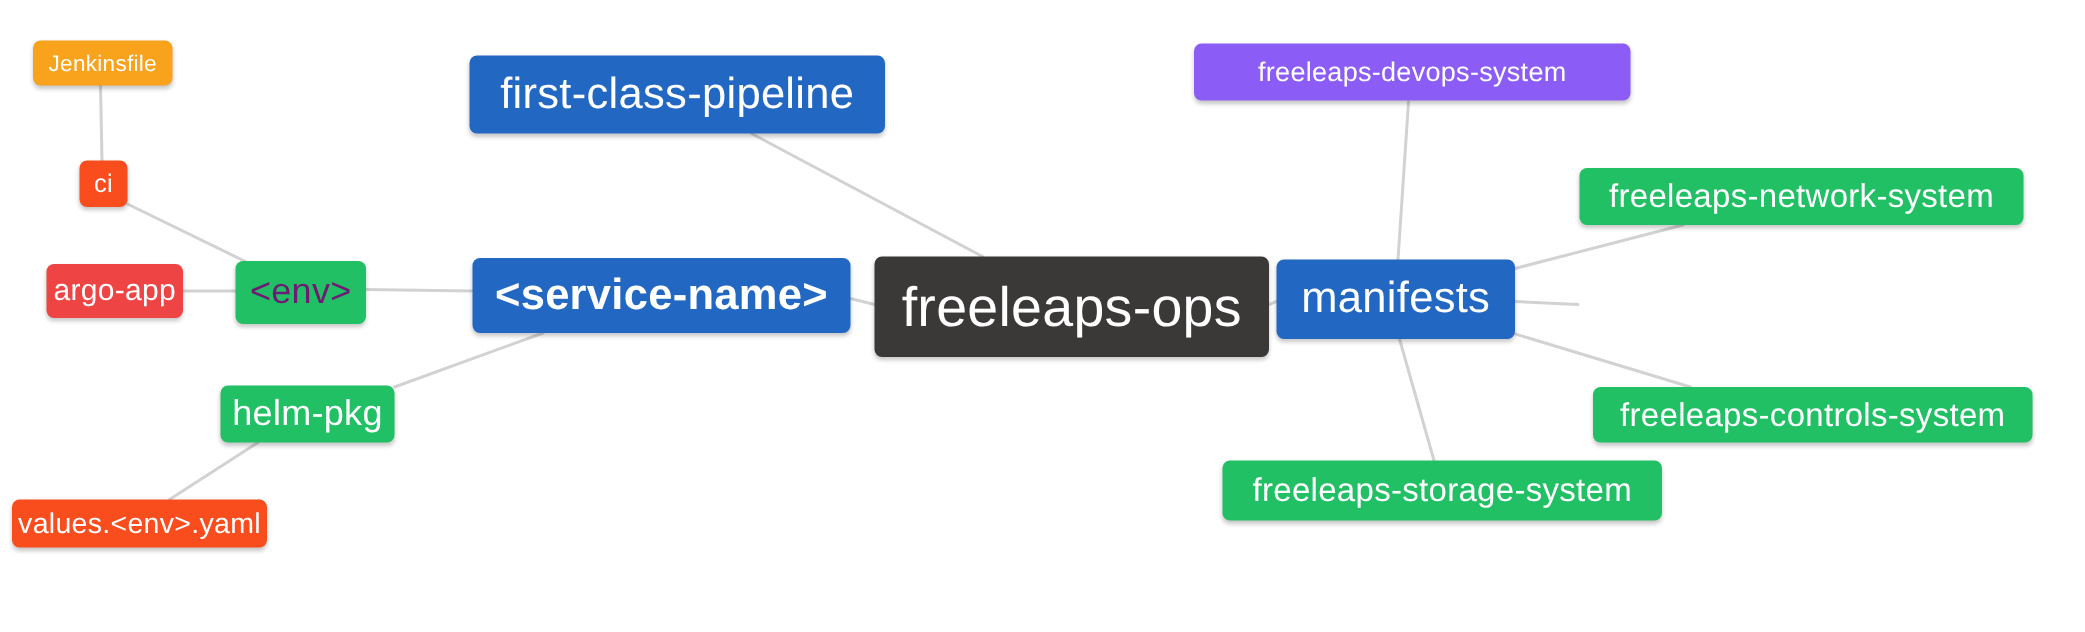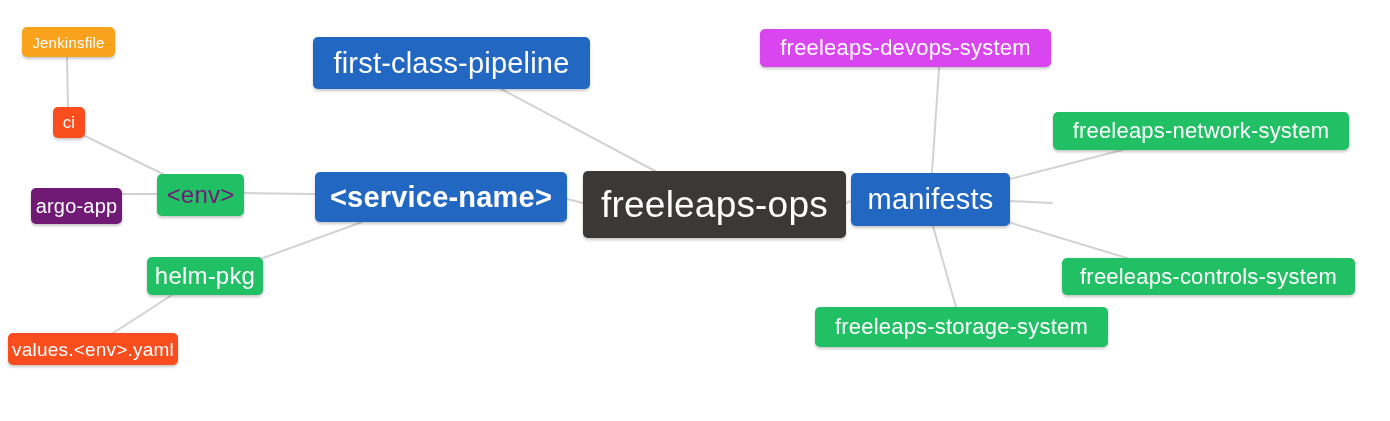--- a/index.html
+++ b/index.html
@@ -53,25 +53,25 @@
       <line x1="846" y1="203" x2="851" y2="201" stroke="#d2d2d2" stroke-width="2" stroke-linecap="round"></line>
       <line x1="932" y1="173" x2="939" y2="68" stroke="#d2d2d2" stroke-width="2" stroke-linecap="round"></line>
       <line x1="1010" y1="179" x2="1122" y2="150" stroke="#d2d2d2" stroke-width="2" stroke-linecap="round"></line>
       <line x1="1010" y1="201" x2="1052" y2="203" stroke="#d2d2d2" stroke-width="2" stroke-linecap="round"></line>
       <line x1="1008" y1="222" x2="1127" y2="258" stroke="#d2d2d2" stroke-width="2" stroke-linecap="round"></line>
       <line x1="933" y1="226" x2="956" y2="307" stroke="#d2d2d2" stroke-width="2" stroke-linecap="round"></line>
     </svg>
 
   <div class="node" style="left: 22px; top: 27px; width: 93px; height: 30px; background: rgb(249, 162, 27); color: rgb(255, 255, 255); font-size: 15px;">Jenkinsfile</div>
   <div class="node" style="left: 53px; top: 107px; width: 32px; height: 31px; background: rgb(249, 77, 29); color: rgb(255, 255, 255); font-size: 17px;">ci</div>
-  <div class="node" style="left: 31px; top: 188px; width: 91px; height: 36px; background: #701a75; color: rgb(255, 255, 255); font-size: 20px;">argo-app</div>
+  <div class="node" style="left: 31px; top: 176px; width: 91px; height: 36px; background: #ef4444; color: rgb(255, 255, 255); font-size: 20px;">argo-app</div>
   <div class="node" style="left: 157px; top: 174px; width: 87px; height: 42px; background: rgb(34, 192, 101); color: #701a75; font-size: 24px;">&lt;env&gt;</div>
   <div class="node" style="left: 147px; top: 257px; width: 116px; height: 38px; background: rgb(34, 192, 101); color: rgb(255, 255, 255); font-size: 24px;">helm-pkg</div>
   <div class="node" style="left: 8px; top: 333px; width: 170px; height: 32px; background: rgb(249, 77, 29); color: rgb(255, 255, 255); font-size: 19px;">values.&lt;env&gt;.yaml</div>
   <div class="node" style="left: 313px; top: 37px; width: 277px; height: 52px; background: rgb(34, 104, 195); color: rgb(255, 255, 255); font-size: 29px;">first-class-pipeline</div>
   <div class="node" style="left: 315px; top: 172px; width: 252px; height: 50px; background: rgb(34, 104, 195); color: rgb(255, 255, 255); font-size: 29px; font-weight: bold;">&lt;service-name&gt;</div>
   <div class="node" style="left: 583px; top: 171px; width: 263px; height: 67px; background: rgb(59, 56, 56); color: rgb(255, 255, 255); font-size: 37px;">freeleaps-ops</div>
   <div class="node" style="left: 851px; top: 173px; width: 159px; height: 53px; background: rgb(34, 104, 195); color: rgb(255, 255, 255); font-size: 29px;">manifests</div>
-  <div class="node" style="left: 760px; top: 29px; width: 291px; height: 38px; background: #d946ef; color: rgb(255, 255, 255); font-size: 22px;">freeleaps-devops-system</div>
+  <div class="node" style="left: 796px; top: 29px; width: 291px; height: 38px; background: #8b5cf6; color: rgb(255, 255, 255); font-size: 18px;">freeleaps-devops-system</div>
   <div class="node" style="left: 1053px; top: 112px; width: 296px; height: 38px; background: rgb(34, 192, 101); color: rgb(255, 255, 255); font-size: 22px;">freeleaps-network-system</div>
   <div class="node" style="left: 1062px; top: 258px; width: 293px; height: 37px; background: rgb(34, 192, 101); color: rgb(255, 255, 255); font-size: 22px;">freeleaps-controls-system</div>
   <div class="node" style="left: 815px; top: 307px; width: 293px; height: 40px; background: rgb(34, 192, 101); color: rgb(255, 255, 255); font-size: 22px; text-align: center;">freeleaps-storage-system</div>
 </div>
 
 </body></html>

